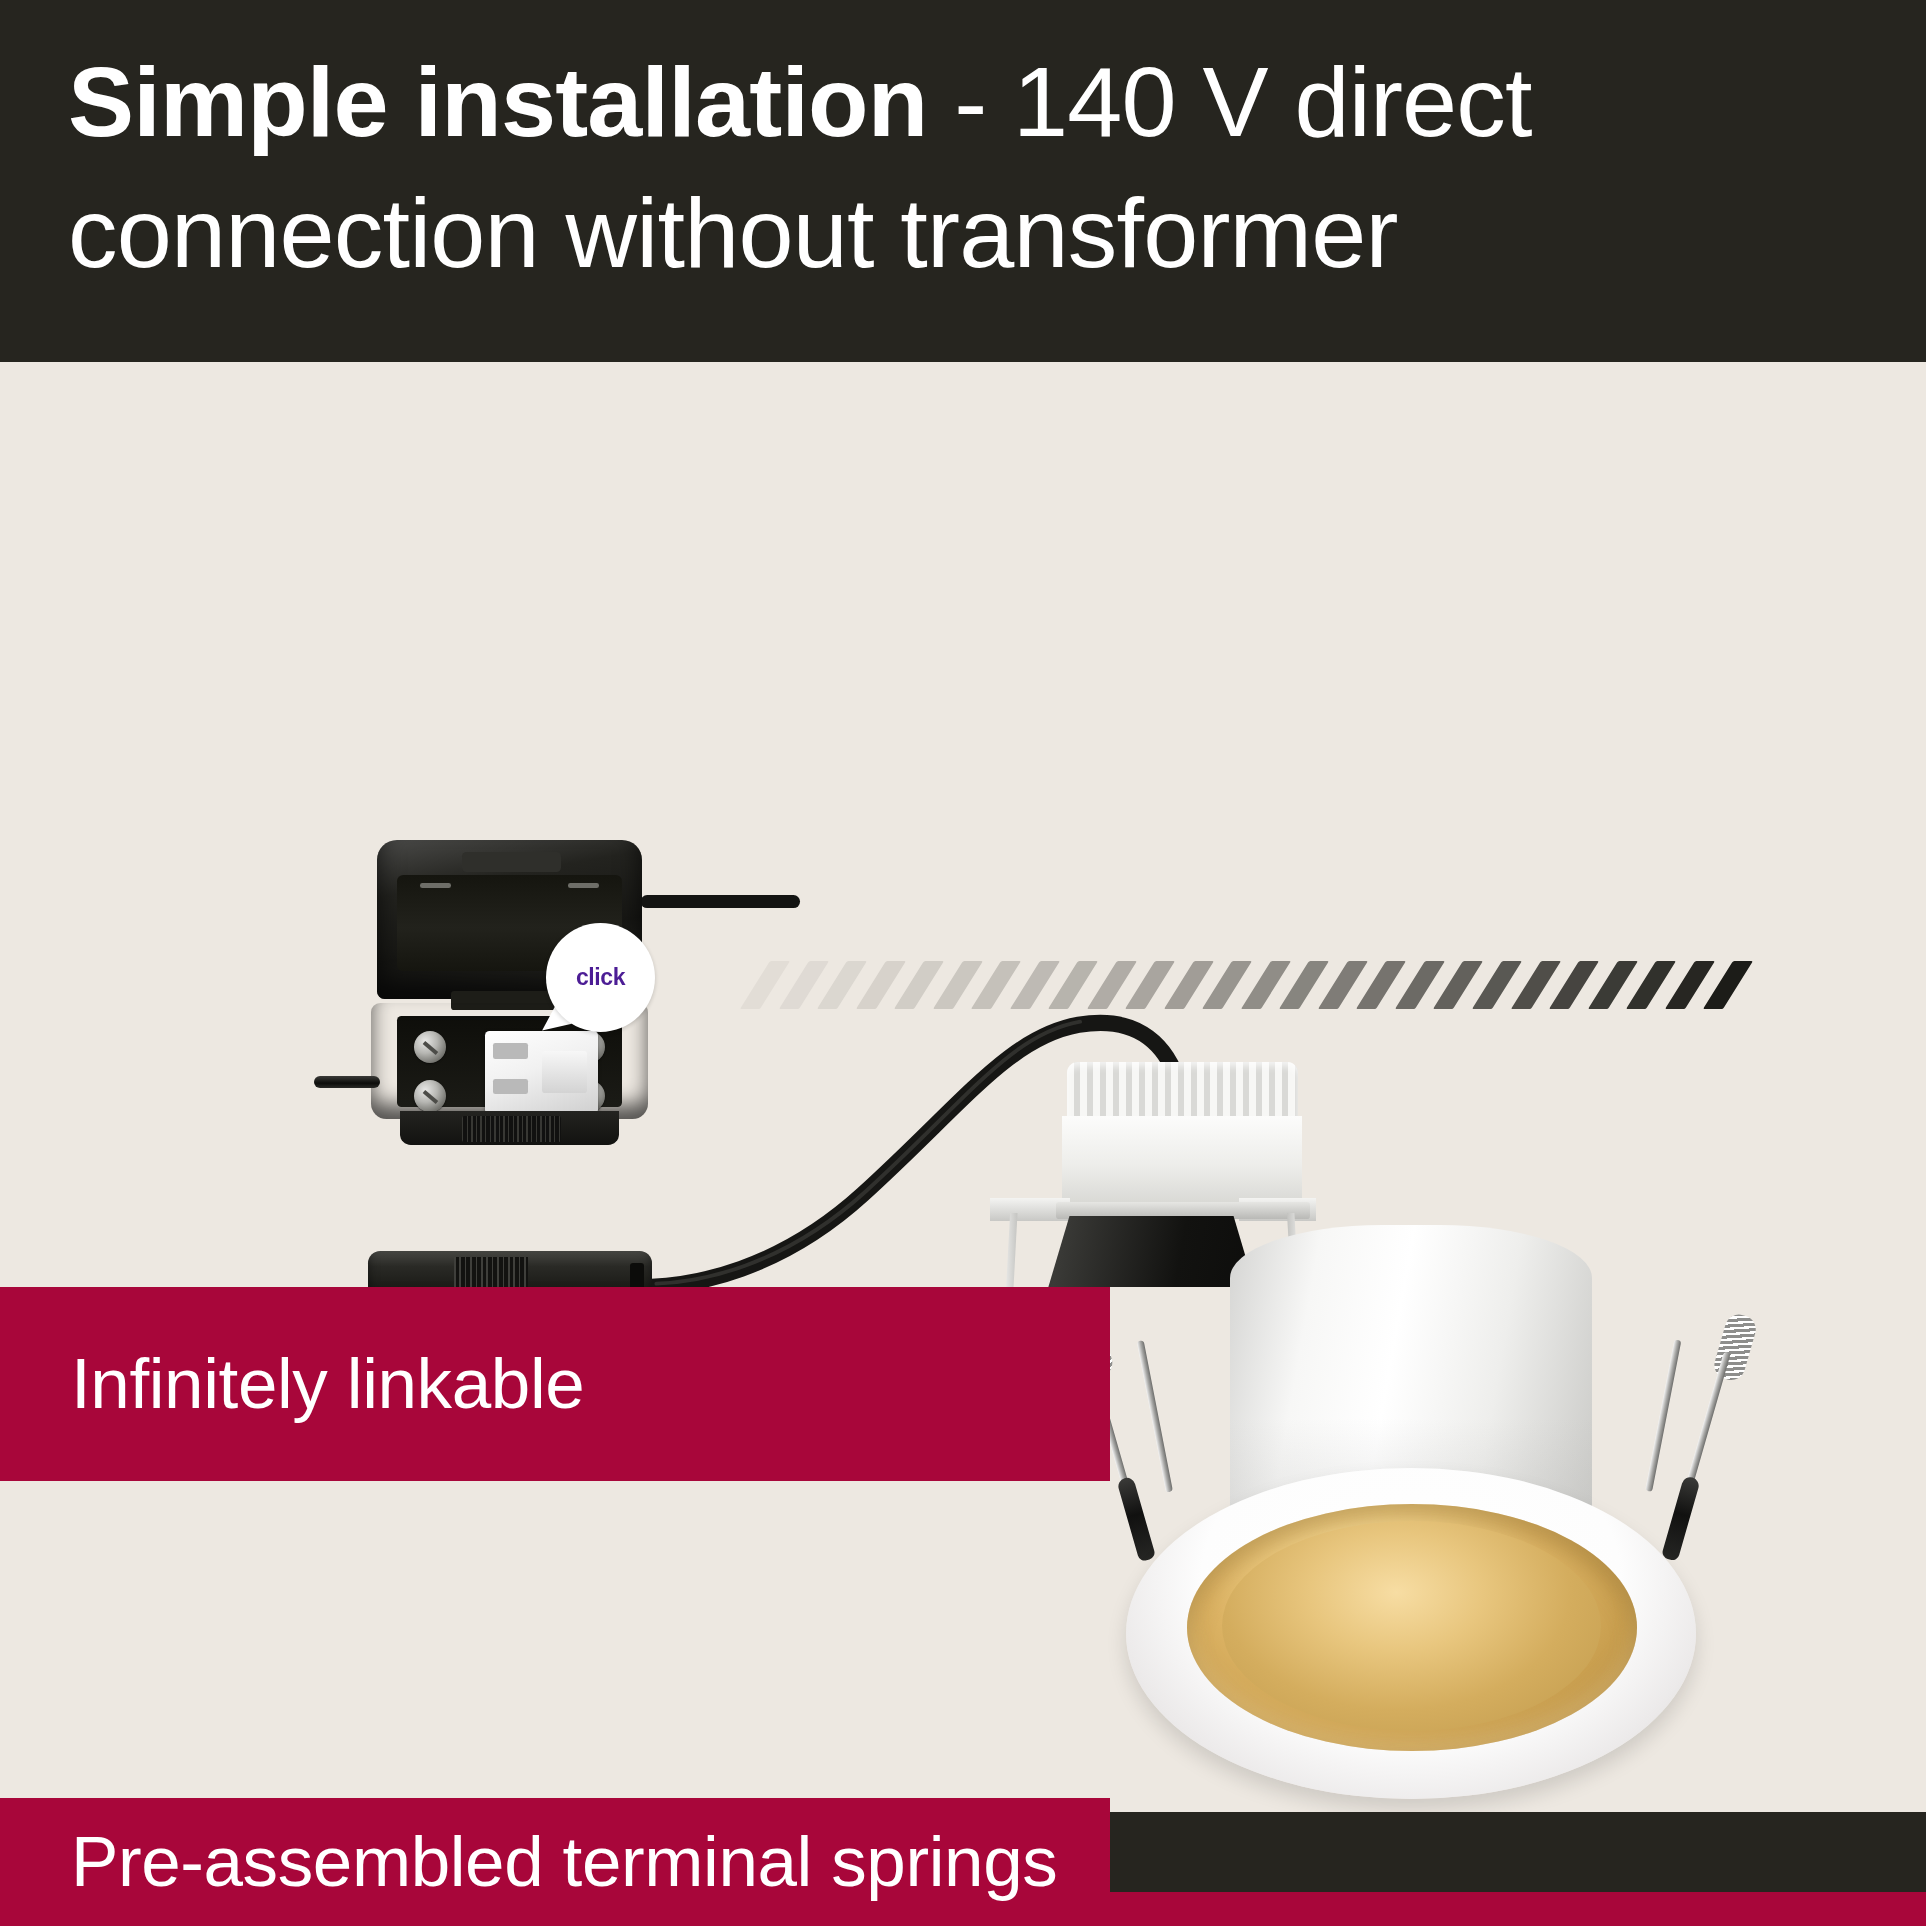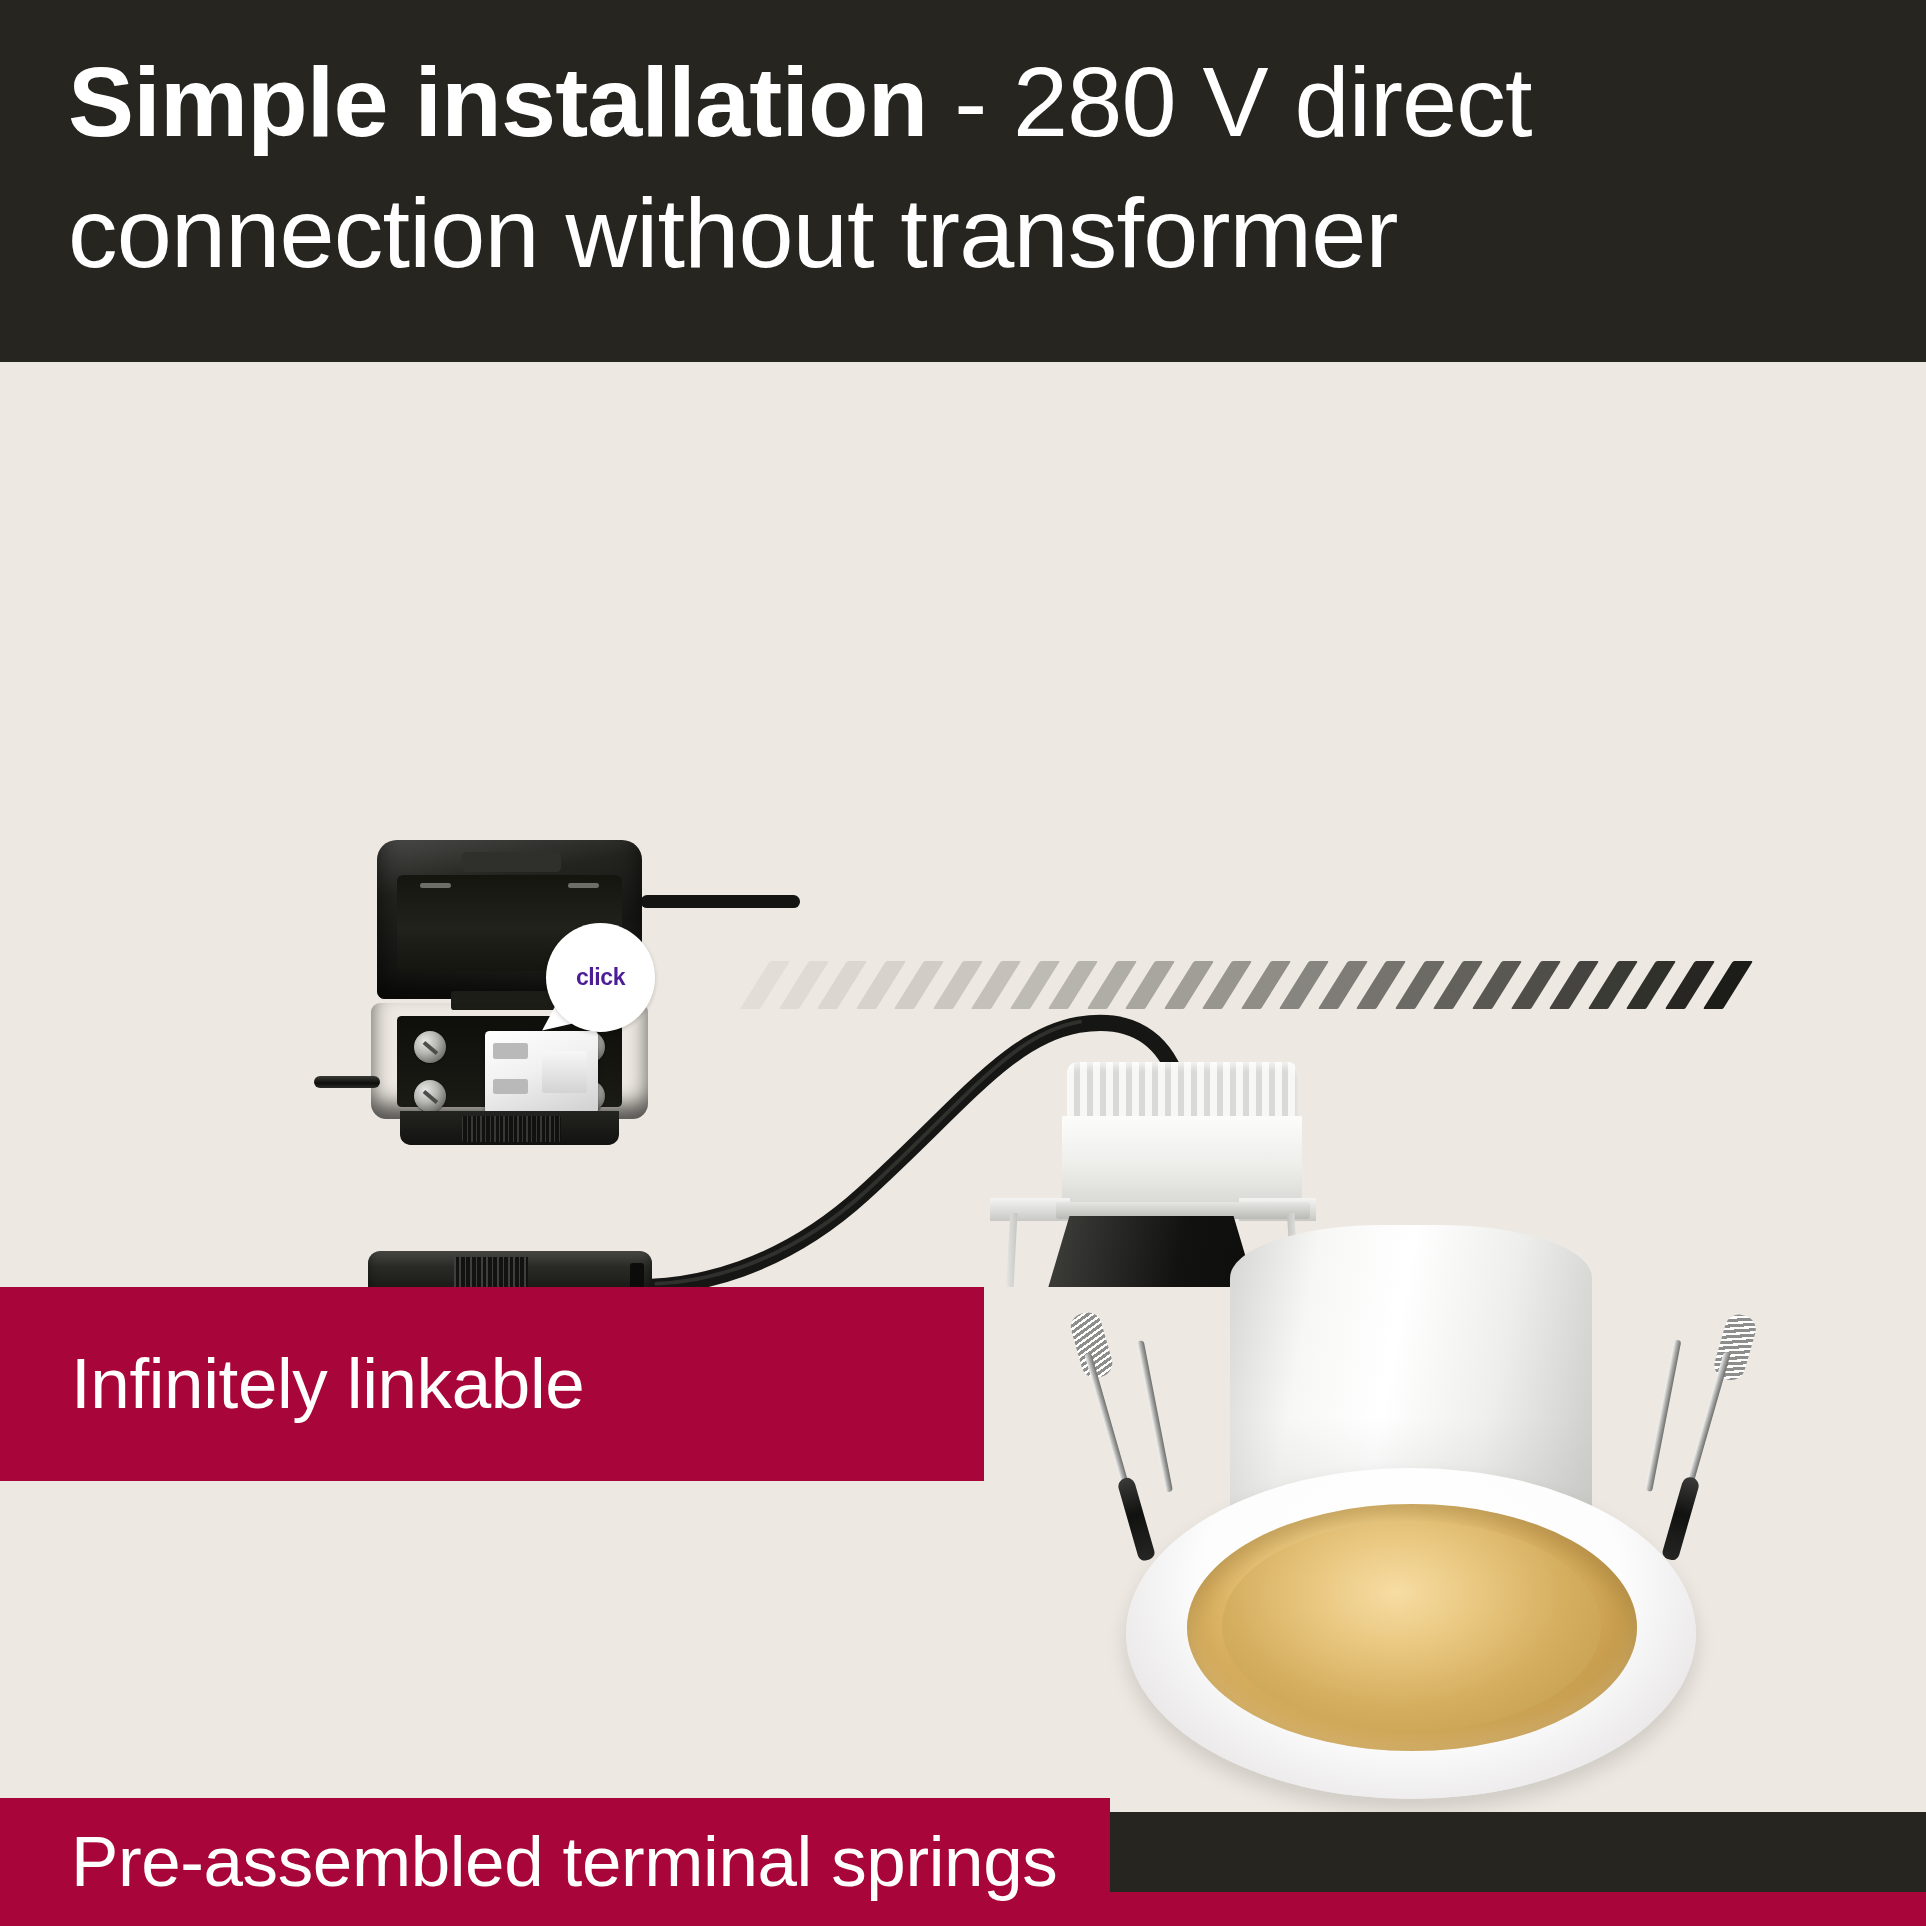--- a/index.html
+++ b/index.html
@@ -455,21 +455,21 @@
     z-index: 5;
   }
   .banner-text {
     color: #ffffff;
     font-size: 71px;
     line-height: 1.26;
     padding-left: 71px;
     letter-spacing: -0.4px;
     white-space: pre-line;
   }
-  #banner-1 { top: 1287px; width: 984px; height: 194px; }
+  #banner-1 { top: 1287px; width: 1110px; height: 194px; }
   #banner-2 { top: 1495px; width: 1110px; height: 254px; }
   #banner-3 { top: 1798px; width: 1110px; height: 128px; }
 
   
   .footer-dark {
     position: absolute;
     left: 1110px;
     top: 1812px;
     width: 817px;
     height: 80px;
@@ -485,21 +485,21 @@
     background: #a8063a;
     z-index: 5;
   }
 </style>
 </head>
 <body>
 
 <div id="poster">
 
   <div class="header">
-    <div class="header-title"><span class="bold">Simple installation</span><span class="light"> - 280 V direct connection without transformer</span></div>
+    <div class="header-title"><span class="bold">Simple installation</span><span class="light"> - 140 V direct connection without transformer</span></div>
   </div>
 
   <div class="stage">
 
     <div class="hatching" id="hatching">
         <div class="hatch-tick" style="left: 0px; background: rgb(226, 221, 214);"></div>
         <div class="hatch-tick" style="left: 39px; background: rgb(223, 218, 212);"></div>
         <div class="hatch-tick" style="left: 77px; background: rgb(219, 215, 208);"></div>
         <div class="hatch-tick" style="left: 116px; background: rgb(215, 210, 203);"></div>
         <div class="hatch-tick" style="left: 154px; background: rgb(209, 205, 198);"></div>

